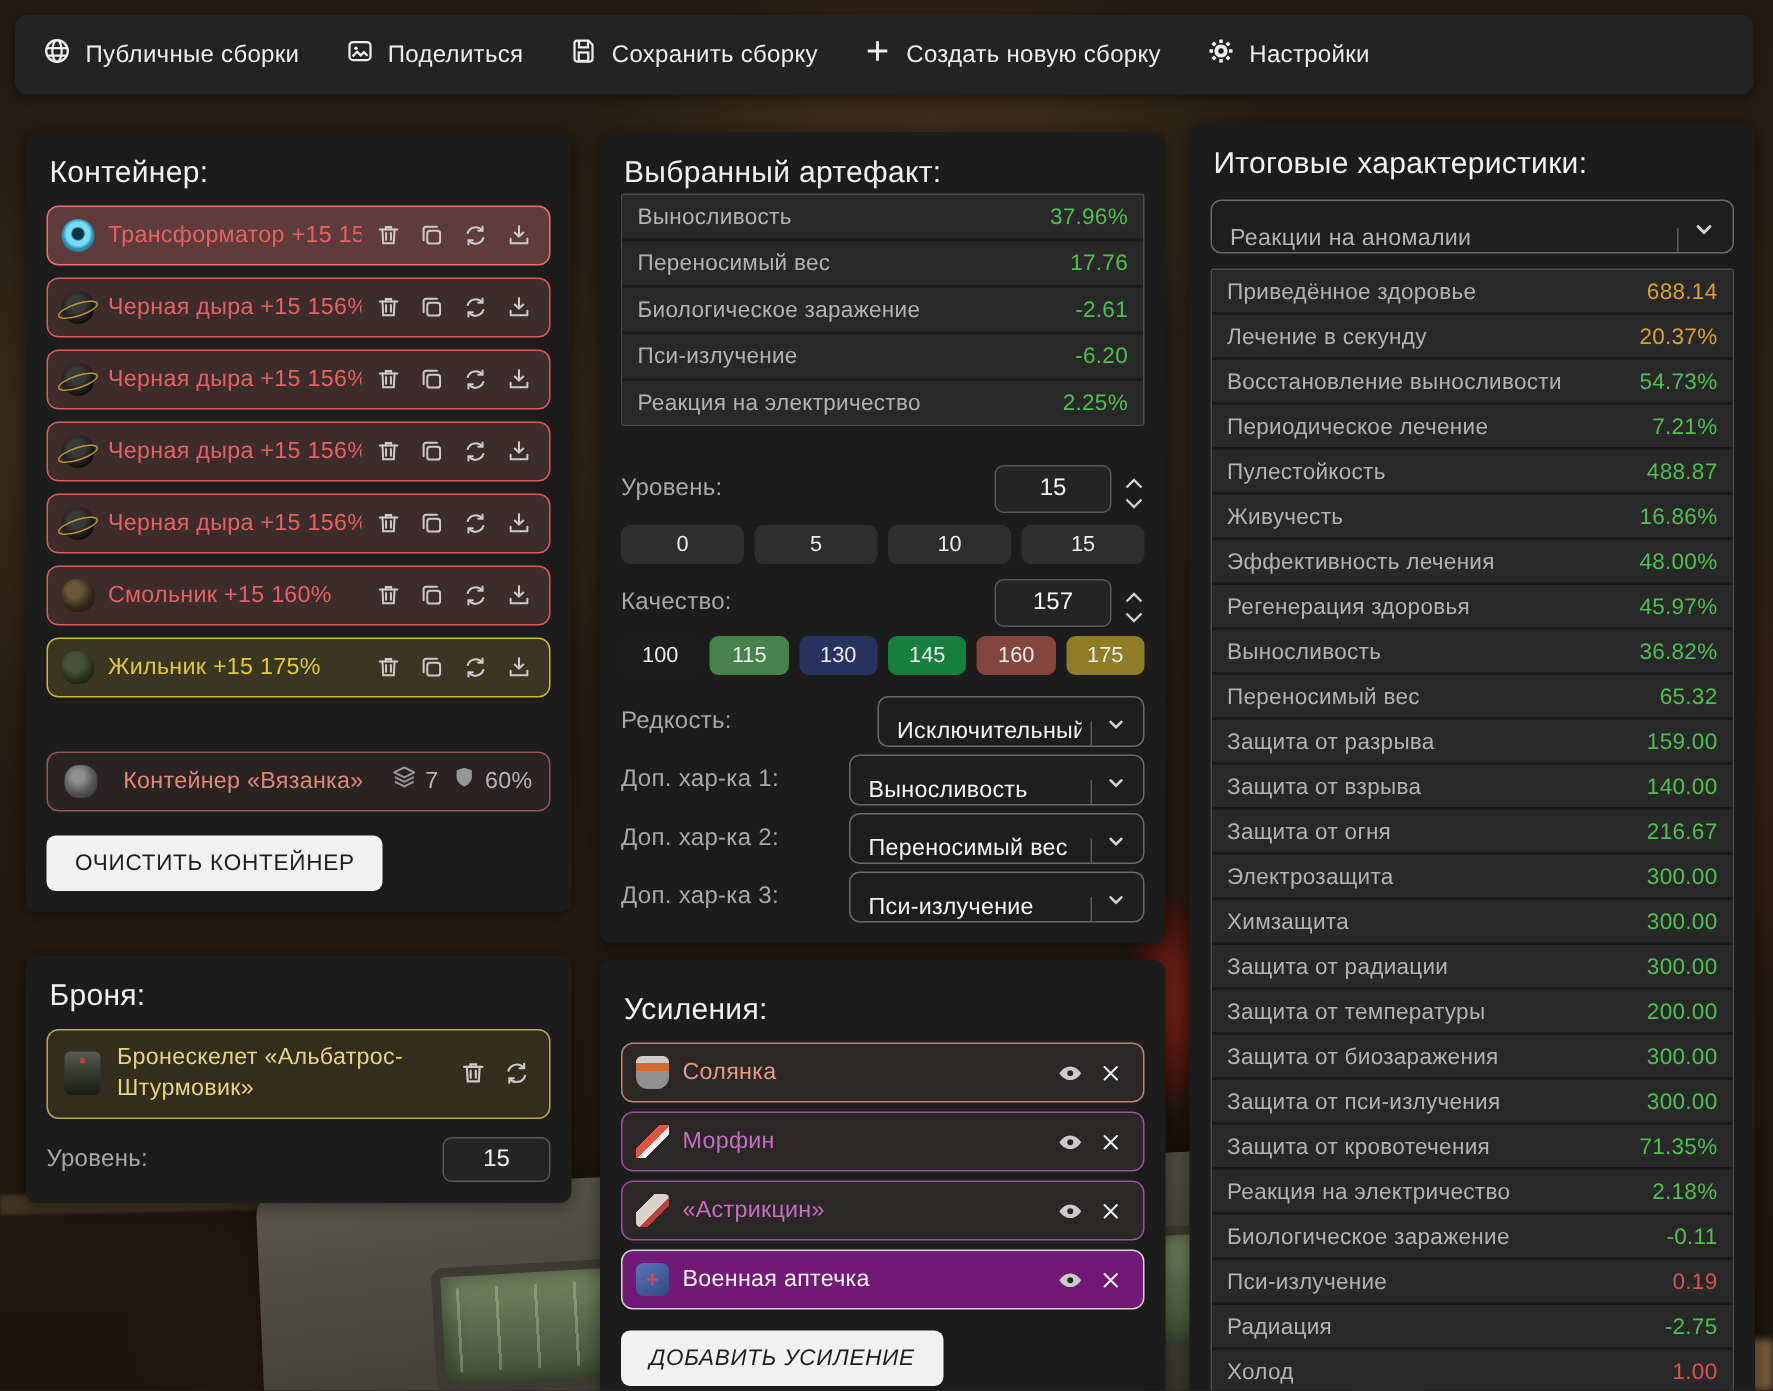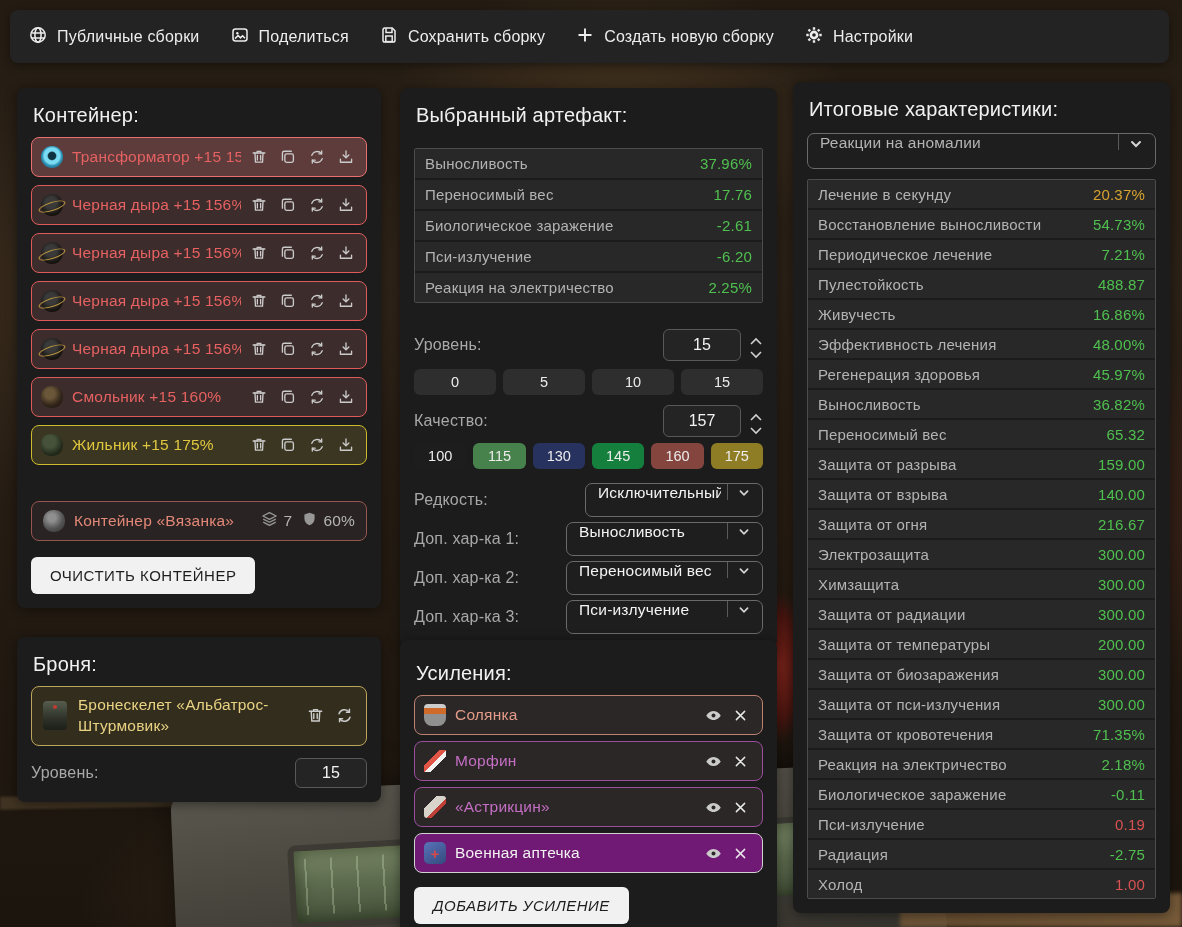--- a/index.html
+++ b/index.html
@@ -74,21 +74,21 @@
     background:linear-gradient(135deg, transparent 36%, #e05545 36% 52%, #f2f2f2 52% 64%, transparent 64%);}
   .mini-icon.tube{border-radius:3px;
     background:linear-gradient(135deg, transparent 28%, #d8d4cc 28% 56%, #c04038 56% 68%, transparent 68%);}
   .mini-icon.medkit{border-radius:5px;background:linear-gradient(145deg,#5a74b8,#33497e);}
   .mini-icon.medkit::after{content:'+';position:absolute;inset:0;display:flex;align-items:center;
     justify-content:center;color:#d84848;font-weight:bold;font-size:15px;}
 
   
   .cont-info{display:flex;align-items:center;gap:9px;height:38px;border:1px solid #96564e;border-radius:8px;
     background:#2a2323;padding:0 11px;margin-top:36px;box-sizing:content-box;}
-  .cont-name{flex:1;color:#e28877;font-size:15.5px;font-weight:500;}
+  .cont-name{flex:1;color:#e28877;font-size:15.5px;font-weight:500;text-align:center;}
   .cont-meta{display:flex;align-items:center;gap:5px;color:#b5b5b5;font-size:15.5px;}
   .cont-meta svg{color:#979797;}
 
   .white-btn{display:block;background:#f1f1f1;color:#1d1d1d;border:none;border-radius:6px;
     padding:10px 19px;font-size:15px;font-weight:500;letter-spacing:.5px;margin-top:16px;
     cursor:pointer;font-family:inherit;}
 
   
   .stat-table{border:1px solid #4c4c4c;border-radius:2px;}
   .stat-row{display:flex;justify-content:space-between;align-items:center;height:29px;background:#282828;
@@ -110,40 +110,40 @@
   .armor-level-input{width:72px;height:30px;}
   .spinner{display:flex;flex-direction:column;gap:4px;margin-left:8px;}
   .spin-btn{background:none;border:none;padding:0;color:#cfcfcf;width:14px;height:9px;cursor:pointer;}
   .preset-row{display:flex;gap:7px;margin-top:8px;}
   .preset-btn{flex:1;height:26px;background:#2e2e2e;border:none;border-radius:6px;color:#ececec;
     font-size:14.5px;font-family:inherit;font-weight:500;cursor:pointer;}
   .q100{background:#1d1d1d;} .q115{background:#47814b;} .q130{background:#28325f;}
   .q145{background:#15803d;} .q160{background:#84453e;} .q175{background:#8f7d26;}
 
   .select{height:34px;background:#1e1e1e;border:1px solid #6a6a6a;border-radius:7px;display:flex;
-    align-items:flex-start;padding:0 9px 0 12px;color:#f4f4f4;font-size:15.5px;box-sizing:border-box;cursor:pointer;}
+    align-items:flex-end;padding:0 9px 0 12px;color:#f4f4f4;font-size:15.5px;box-sizing:border-box;cursor:pointer;}
   .sel-text{flex:1;white-space:nowrap;overflow:hidden;}
   .sel-div{width:1px;height:16px;background:#5a5a5a;margin:0 7px 0 6px;flex:0 0 auto;}
   .select svg{color:#d5d5d5;flex:0 0 auto;}
   .select.muted .sel-text{color:#b3b3b3;}
 
   
   .armor-box{display:flex;align-items:center;gap:11px;border:1.5px solid #bda55c;background:#322d1d;
     border-radius:8px;padding:8px 11px;margin:6px 0 12px 0;min-height:54px;box-sizing:border-box;cursor:pointer;}
   .armor-name{flex:1;color:#ead283;font-size:15.5px;font-weight:500;line-height:1.35;max-width:225px;}
   .armor-thumb{width:24px;height:29px;flex:0 0 auto;border-radius:4px;position:relative;
     background:linear-gradient(#565d4e,#2e3229 60%,#1c1f18);}
   .armor-thumb::after{content:'';width:4px;height:4px;background:#c23c34;border-radius:50%;
     position:absolute;top:4px;left:10px;}
 
   
   .panel-container{left:17px;top:88px;width:364px;}
   .panel-armor{left:17px;top:637px;width:364px;}
   .panel-artifact{left:400px;top:88px;width:377px;}
-  .panel-artifact .panel-title{margin-bottom:21px;}
+  .panel-artifact .panel-title{margin-bottom:2px;}
   .panel-boosts{left:400px;top:640px;width:377px;height:296px;}
   .panel-boosts .panel-title{margin-top:8px;}
   .panel-totals{left:793px;top:82px;width:377px;}
 
   .row-level{margin-top:26px;}
   .row-quality{margin-top:10px;}
   .quality-presets{margin-top:6px;}
   .row-rarity{margin-top:14px;gap:20px;}
   .row-extra{margin-top:5px;}
   .rarity-select{width:178px;}
@@ -746,20 +746,24 @@
   <div class="select muted totals-filter">
     <span class="sel-text">Реакции на аномалии</span>
     <span class="sel-div"></span>
     <span><svg width="20" height="20" viewBox="0 0 20 20" fill="none" stroke="currentColor" stroke-width="2" stroke-linecap="round">
           <path d="M6 8l4 4 4-4"></path>
         </svg></span>
   </div>
 
   <div class="stat-table totals-table">
 
+      <div class="stat-row">
+        <span class="stat-label">Приведённое здоровье</span>
+        <span class="val gold">688.14</span>
+      </div>
 
       <div class="stat-row">
         <span class="stat-label">Лечение в секунду</span>
         <span class="val gold">20.37%</span>
       </div>
 
       <div class="stat-row">
         <span class="stat-label">Восстановление выносливости</span>
         <span class="val green">54.73%</span>
       </div>

